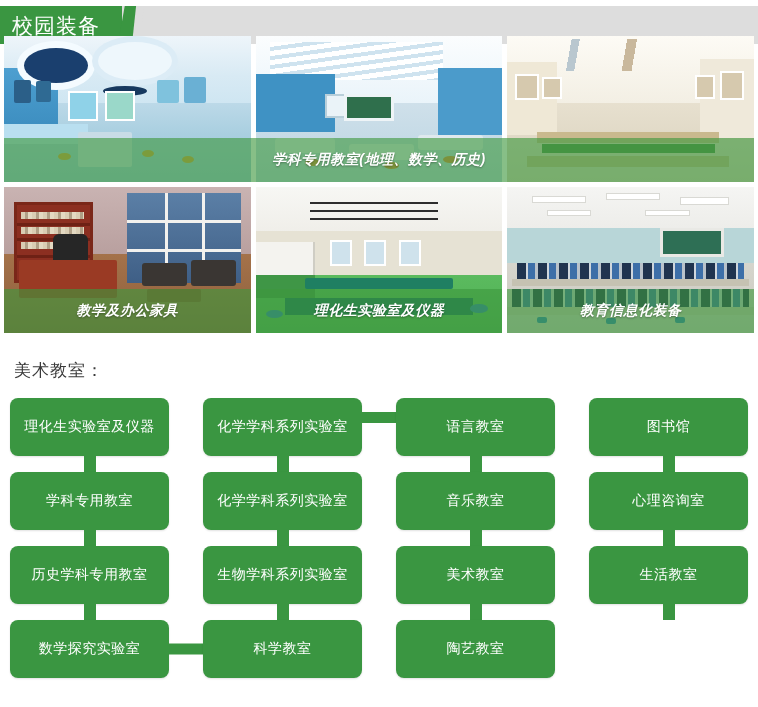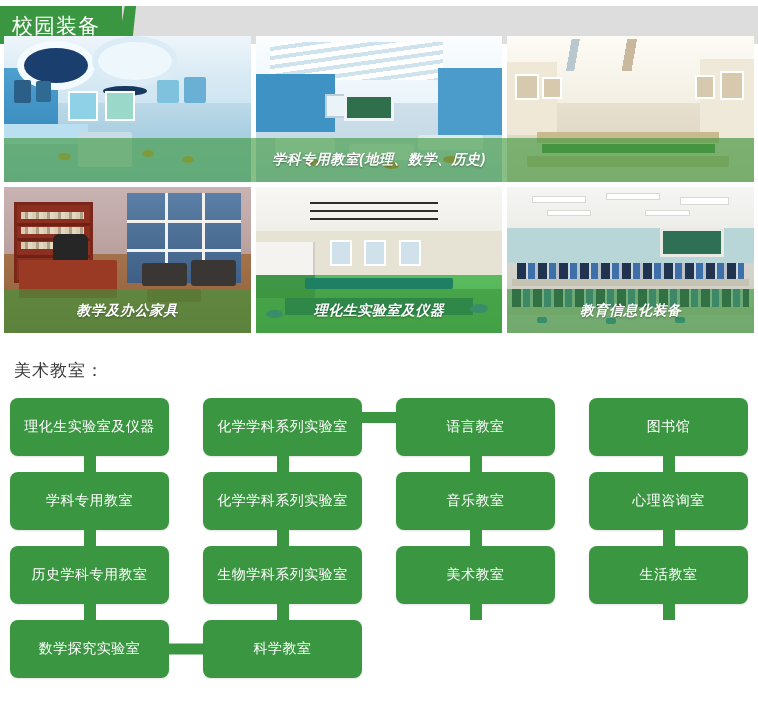--- a/index.html
+++ b/index.html
@@ -474,15 +474,18 @@
       <div class="conn-v"></div>
     </div>
 
     <div class="cell">
       <div class="node">数学探究实验室</div>
       <div class="conn-h mid"></div>
     </div>
     <div class="cell">
       <div class="node">科学教室</div>
     </div>
+    <div class="cell">
+      <div class="node">陶艺教室</div>
+    </div>
 
   </div>
 </div>
 
 </body></html>

